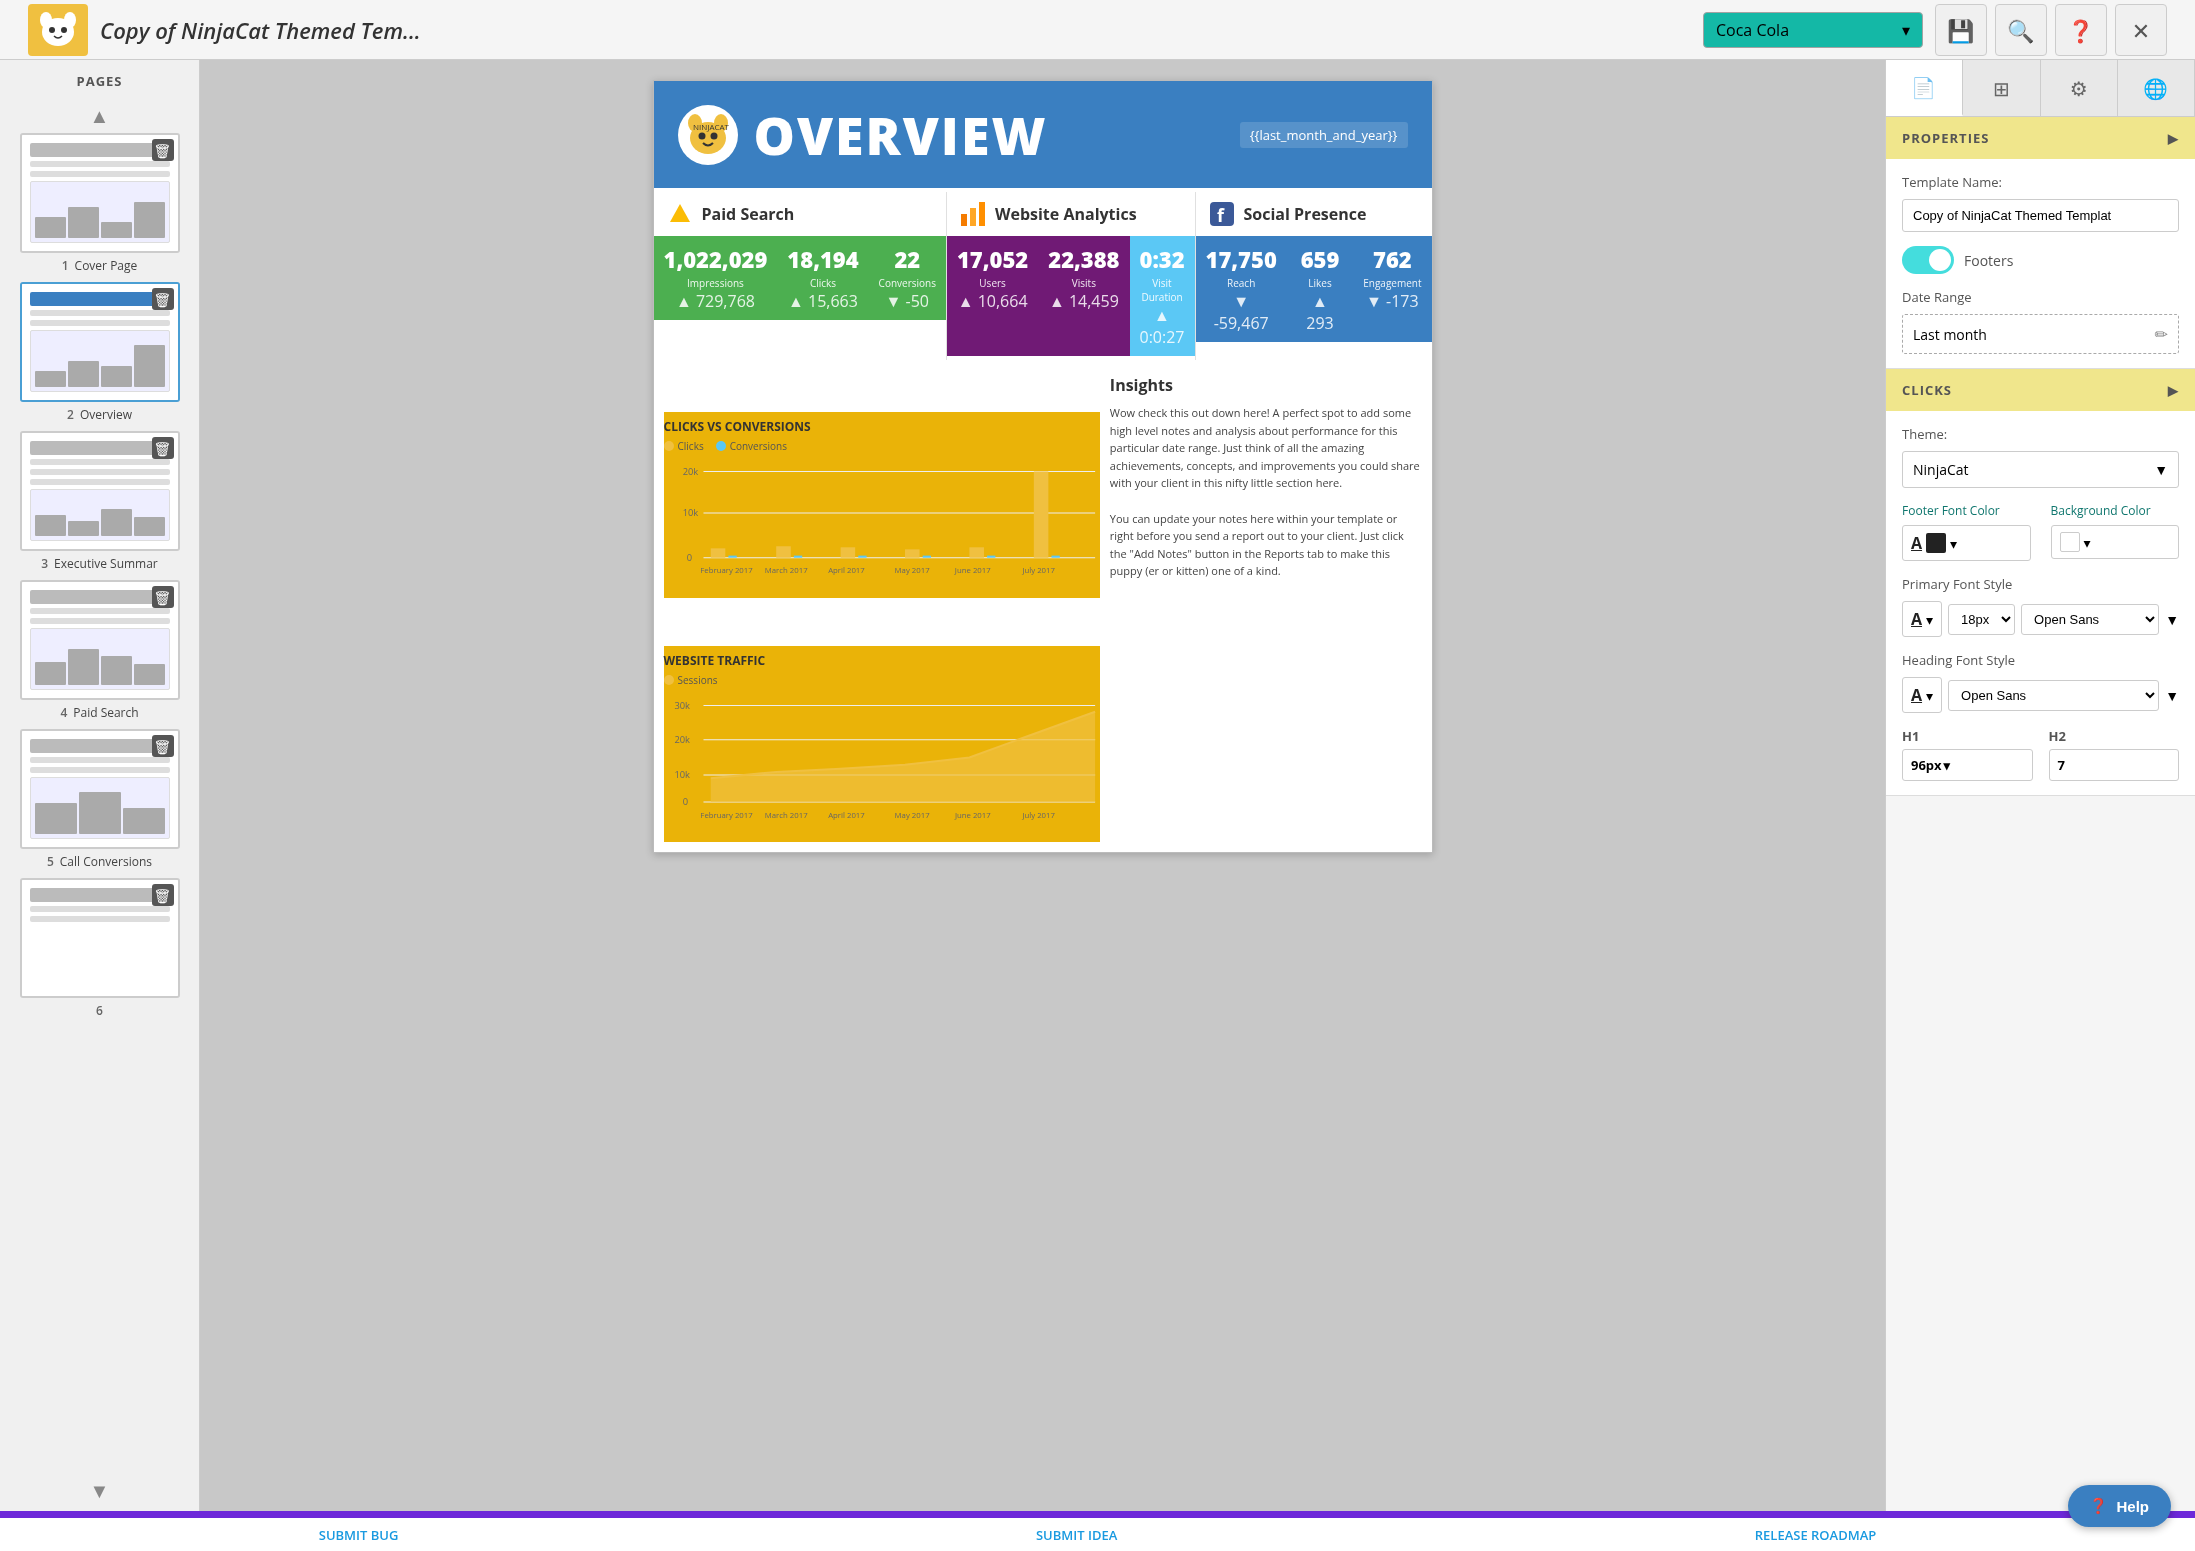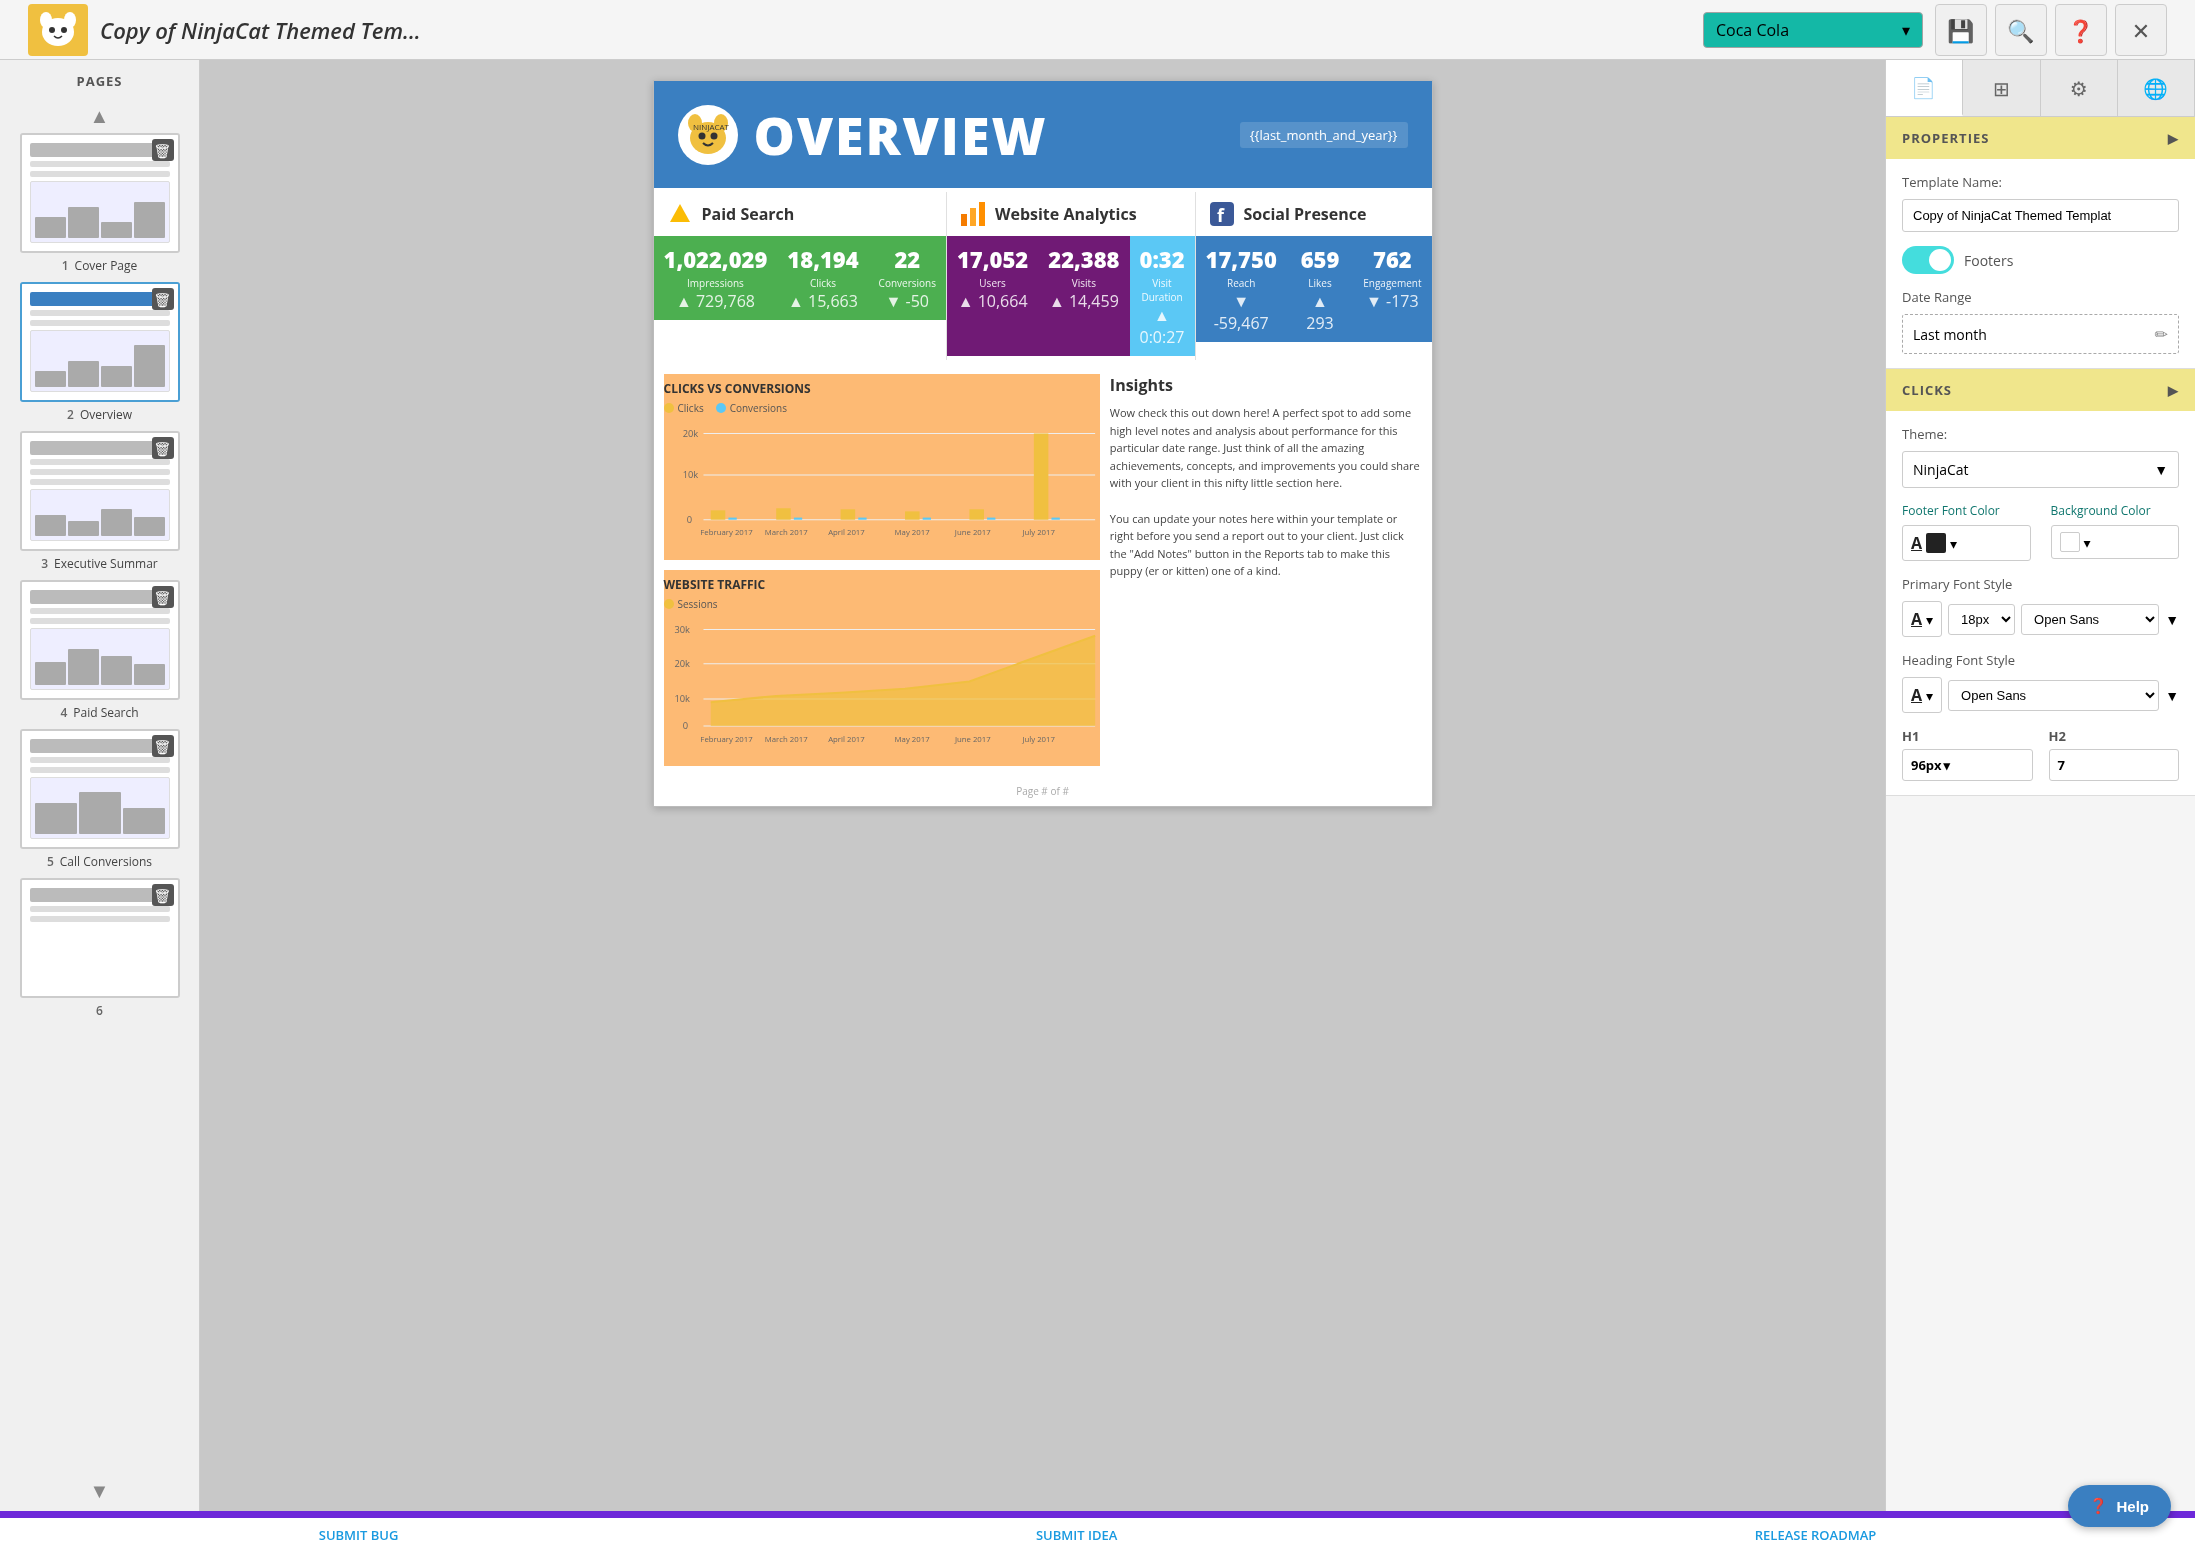--- a/index.html
+++ b/index.html
@@ -161,21 +161,21 @@
     .metric-sub { font-size: 16px; color: rgba(255,255,255,0.85); display: block; }
     .metric-sub.up::before { content: '▲ '; }
     .metric-sub.down::before { content: '▼ '; }
     .section-divider { width: 1px; background: #e0e0e0; margin: 4px 0; }
 
     
     .charts-insights { display: flex; padding: 10px; gap: 10px; }
     .charts-col { flex: 1.4; display: flex; flex-direction: column; gap: 10px; }
     .insights-col { flex: 1; }
 
-    .chart-section { background: #fdba74; }
+    .chart-section { background: #eab308; margin-top: 38px; }
     .chart-title { font-size: 12px; font-weight: 700; color: #333; padding: 6px 0 4px; }
     .chart-legend { display: flex; gap: 12px; margin-bottom: 6px; }
     .legend-item { display: flex; align-items: center; gap: 4px; font-size: 10px; color: #555; }
     .legend-dot { width: 10px; height: 10px; border-radius: 50%; }
 
     
     .chart-svg { width: 100%; }
 
     
     .insights-box { padding: 0; }
@@ -651,23 +651,20 @@
         </div>
 
         <div class="insights-col">
           <div class="insights-box">
             <div class="insights-title">Insights</div>
             <div class="insights-text">Wow check this out down here! A perfect spot to add some high level notes and analysis about performance for this particular date range. Just think of all the amazing achievements, concepts, and improvements you could share with your client in this nifty little section here.<br><br>You can update your notes here within your template or right before you send a report out to your client. Just click the "Add Notes" button in the Reports tab to make this puppy (er or kitten) one of a kind.</div>
           </div>
         </div>
       </div>
 
-      <div class="report-footer">
-        <span>Page # of #</span>
-      </div>
     </div>
   </div>
 
   <div class="right-panel">
 
     <div class="right-tabs">
       <div class="right-tab active">📄</div>
       <div class="right-tab">⊞</div>
       <div class="right-tab">⚙</div>
       <div class="right-tab">🌐</div>

